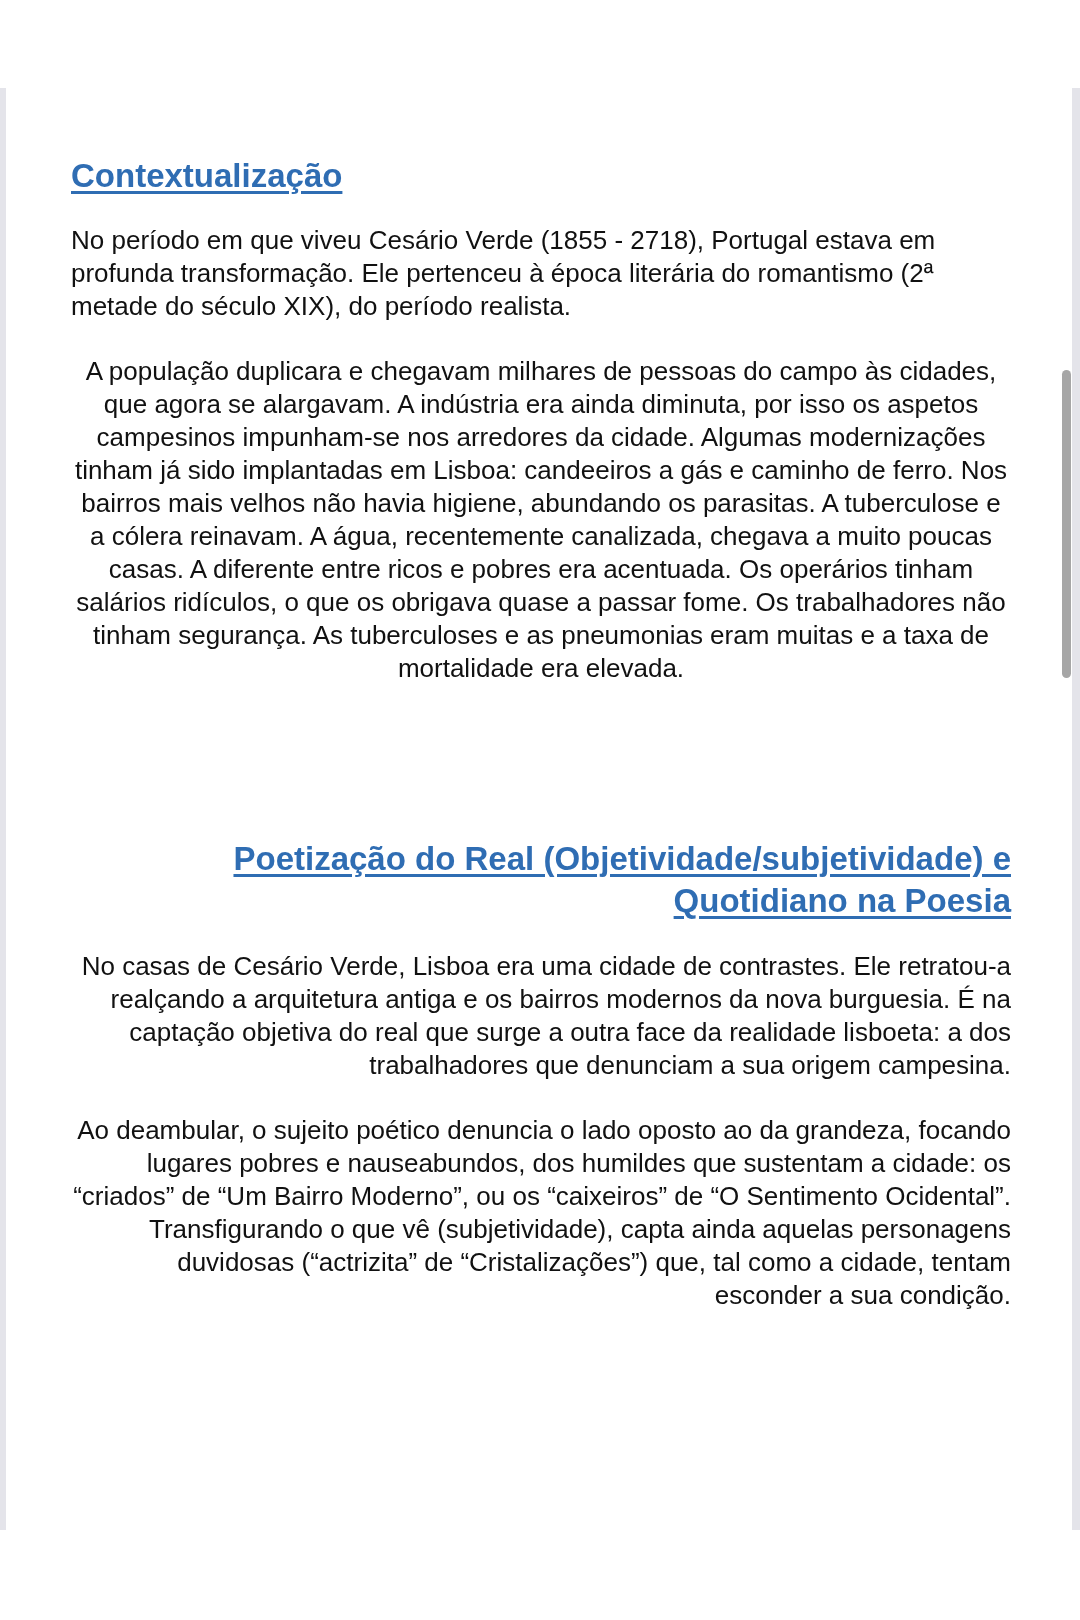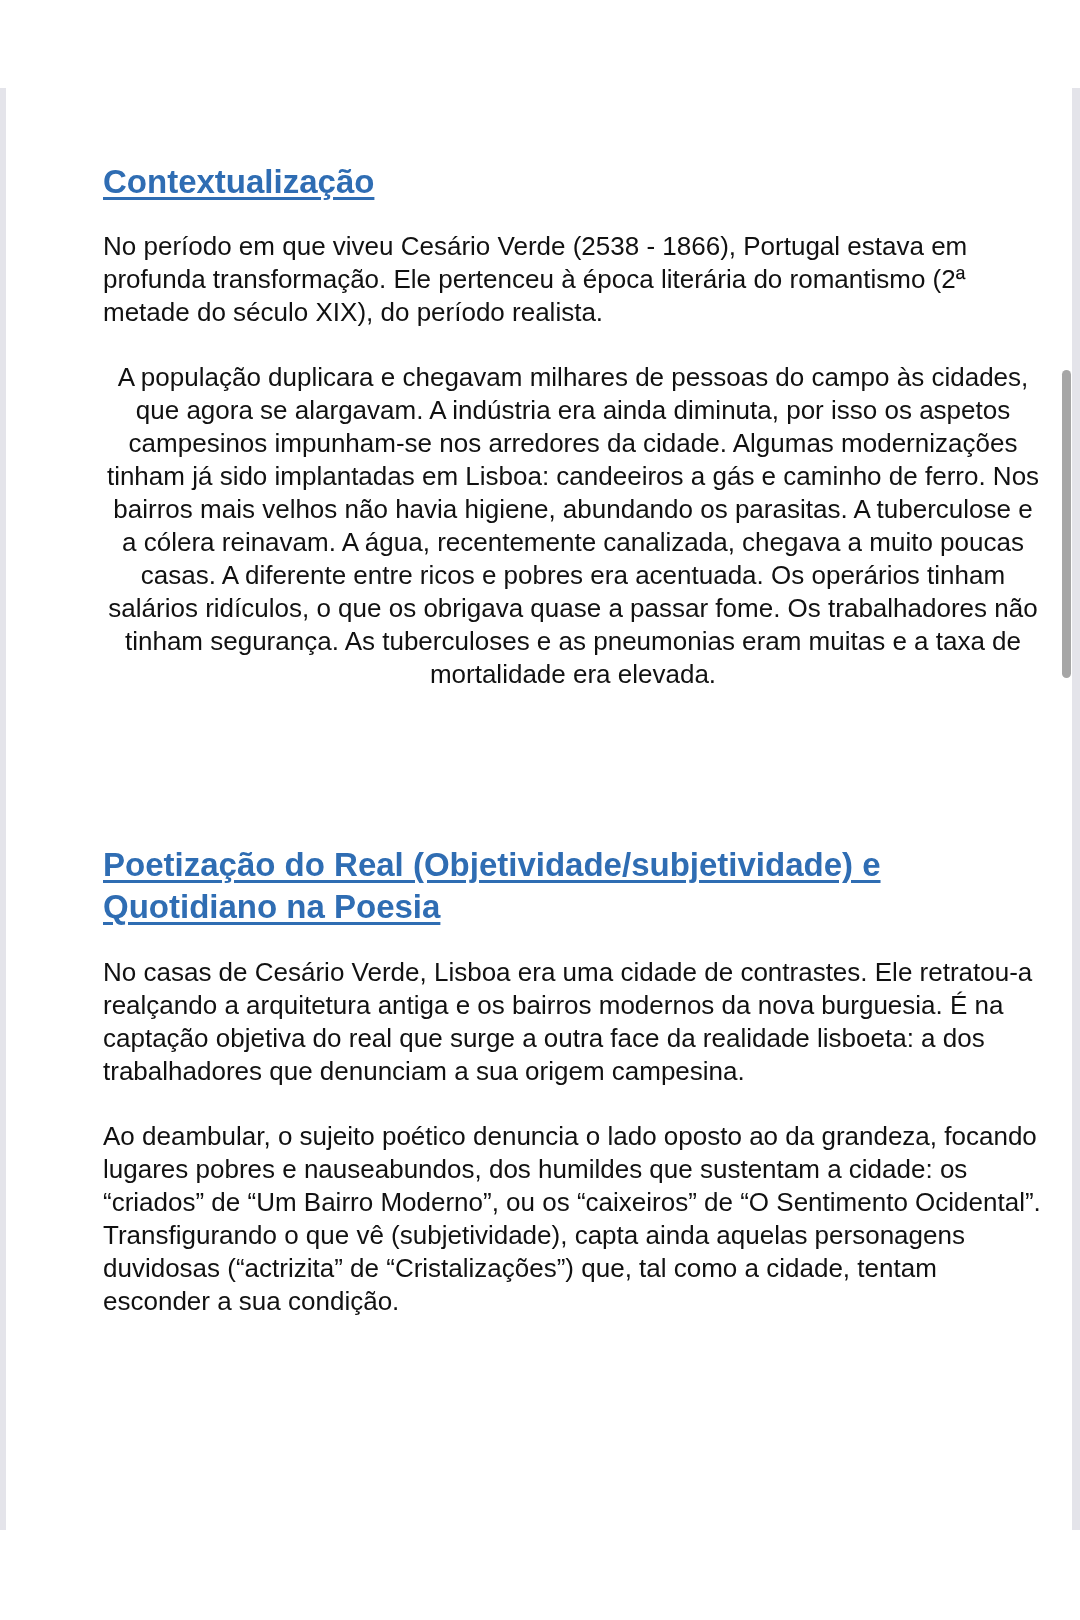--- a/index.html
+++ b/index.html
@@ -43,24 +43,23 @@
     left: 1062px;
     top: 370px;
     width: 9px;
     height: 308px;
     background: #a6a6a6;
     border-radius: 5px;
   }
   .content {
     position: absolute;
     left: 71px;
-    top: 161px;
+    top: 155px;
     width: 940px;
     color: #111111;
-    margin-left: 32px;
   }
   .section-heading {
     color: #2f6db3;
     font-weight: bold;
     font-size: 33px;
     line-height: 42px;
     text-decoration: underline;
     text-decoration-thickness: 3px;
     text-underline-offset: 4px;
     margin: 0;
@@ -69,38 +68,38 @@
   .para {
     font-size: 26px;
     line-height: 33px;
     margin: 0;
     color: #111111;
   }
   .sec1-title { margin-top: 0; }
   .sec1-p1 { margin-top: 27px; }
   .sec1-p2 { margin-top: 32px; text-align: center; }
   .sec1-p3 { margin-top: 32px; }
-  .section2 { margin-top: 153px; }
+  .section2 { margin-top: 153px; text-align: right; }
   .sec2-p1 { margin-top: 28px; }
   .sec2-p2 { margin-top: 32px; }
 </style>
 </head>
 <body>
 
 <div class="page-frame">
   <div class="left-edge"></div>
   <div class="right-edge"></div>
 </div>
 
 <div class="scrollbar-thumb"></div>
 
 <div class="content">
   <section class="section1">
     <h2 class="section-heading sec1-title">Contextualização</h2>
-    <p class="para sec1-p1">No período em que viveu Cesário Verde (2538 - 1866), Portugal estava em profunda transformação. Ele pertenceu à época literária do romantismo (2ª metade do século XIX), do período realista.</p>
+    <p class="para sec1-p1">No período em que viveu Cesário Verde (1855 - 2718), Portugal estava em profunda transformação. Ele pertenceu à época literária do romantismo (2ª metade do século XIX), do período realista.</p>
     <p class="para sec1-p2">A população duplicara e chegavam milhares de pessoas do campo às cidades, que agora se alargavam. A indústria era ainda diminuta, por isso os aspetos campesinos impunham-se nos arredores da cidade. Algumas modernizações tinham já sido implantadas em Lisboa: candeeiros a gás e caminho de ferro. Nos bairros mais velhos não havia higiene, abundando os parasitas. A tuberculose e a cólera reinavam. A água, recentemente canalizada, chegava a muito poucas casas. A diferente entre ricos e pobres era acentuada. Os operários tinham salários ridículos, o que os obrigava quase a passar fome. Os trabalhadores não tinham segurança. As tuberculoses e as pneumonias eram muitas e a taxa de mortalidade era elevada.</p>
   </section>
 
   <section class="section2">
     <h2 class="section-heading">Poetização do Real (Objetividade/subjetividade) e Quotidiano na Poesia</h2>
     <p class="para sec2-p1">No casas de Cesário Verde, Lisboa era uma cidade de contrastes. Ele retratou-a realçando a arquitetura antiga e os bairros modernos da nova burguesia. É na captação objetiva do real que surge a outra face da realidade lisboeta: a dos trabalhadores que denunciam a sua origem campesina.</p>
     <p class="para sec2-p2">Ao deambular, o sujeito poético denuncia o lado oposto ao da grandeza, focando lugares pobres e nauseabundos, dos humildes que sustentam a cidade: os “criados” de “Um Bairro Moderno”, ou os “caixeiros” de “O Sentimento Ocidental”. Transfigurando o que vê (subjetividade), capta ainda aquelas personagens duvidosas (“actrizita” de “Cristalizações”) que, tal como a cidade, tentam esconder a sua condição.</p>
   </section>
 </div>
 

